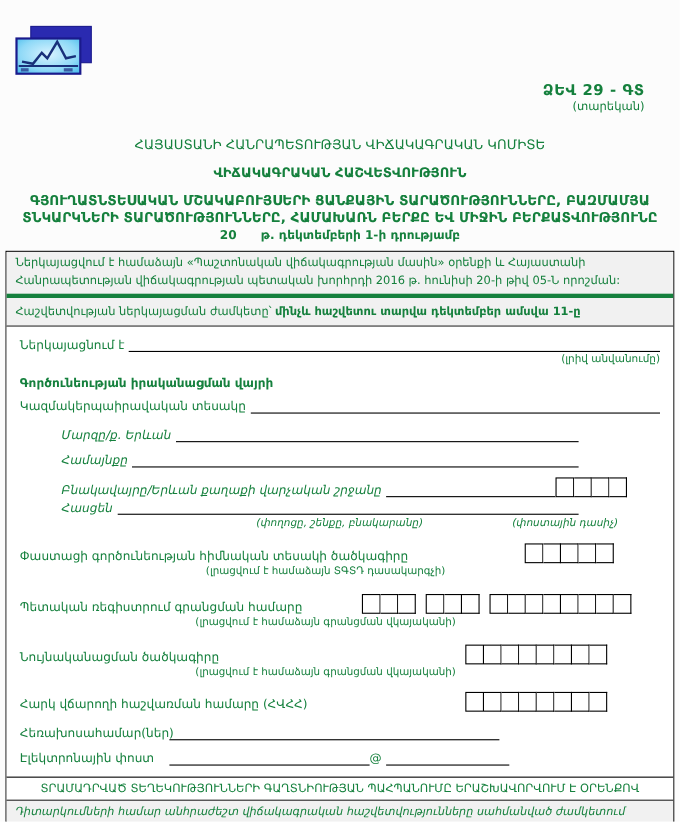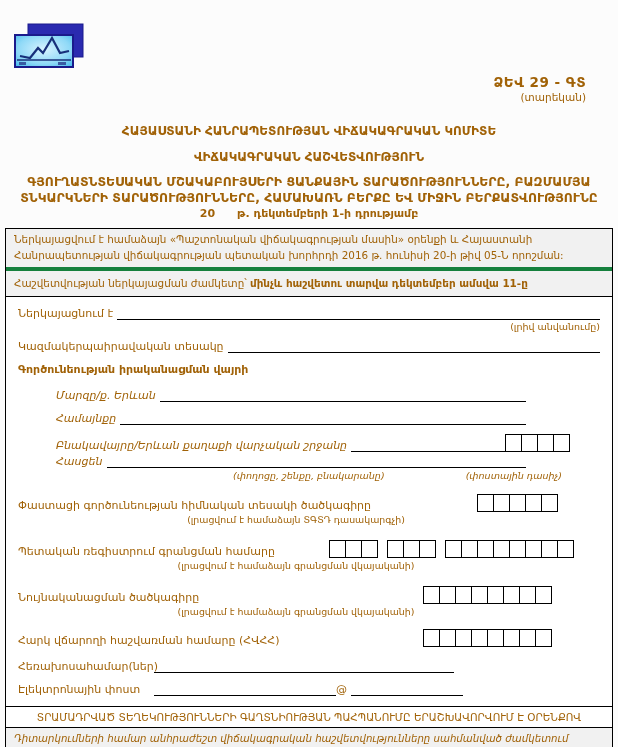--- a/index.html
+++ b/index.html
@@ -1,29 +1,29 @@
 <!DOCTYPE html>
 <html><head>
 <meta charset="utf-8">
 <style>
   html,body { margin:0; padding:0; }
   body { background:#ffffff; }
   .page {
     position:relative; width:618px; height:747px; overflow:hidden;
-    background:#fcfcfc; color:#a16207;
+    background:#fcfcfc; color:#15803d;
     font-family:"DejaVu Sans", sans-serif;
   }
   
   .hdr { position:relative; height:122px; }
   .logo { position:absolute; left:12px; top:22px; }
   .formcode { position:absolute; right:32px; top:74px; text-align:right; }
   .formcode .code { font-size:13.5px; font-weight:bold; letter-spacing:0.5px; }
   .formcode .per { font-size:10.5px; margin-top:1px; }
   
-  .t1 { text-align:center; font-weight:bold; font-size:12px; margin-top:2px; }
+  .t1 { text-align:center; font-weight:normal; font-size:12px; margin-top:2px; }
   .t2 { text-align:center; font-weight:bold; font-size:12px; margin-top:12px; }
   .t3 { text-align:center; font-weight:bold; font-size:12.4px; line-height:15.5px; margin:10px 8px 0; }
   .t4 { text-align:center; font-weight:bold; font-size:11px; margin-top:2px; }
   .yrgap { display:inline-block; width:22px; }
   
   .formbox { margin:8px 5px 0; border:1.5px solid #000; background:#fff; }
   .legalrow { background:#f1f1f1; border-bottom:4px solid #15803d; font-size:10.4px; line-height:1.5; padding:3px 8px 4px; }
   .deadrow  { background:#f1f1f1; border-bottom:1px solid #000; font-size:10.4px; padding:6px 8px 7px; }
   .deadrow b { font-weight:bold; }
   
@@ -89,27 +89,27 @@
     </div>
 
     <div class="main">
 
       <div class="frow">
         <span class="lbl">Ներկայացնում է</span>
         <span class="uline"></span>
       </div>
       <div class="hintc" style="text-align:right;">(լրիվ անվանումը)</div>
 
+      <div class="frow bold" style="margin-top:10px;">
+        <span class="lbl">Գործունեության իրականացման վայրի</span>
+      </div>
+
       <div class="frow" style="margin-top:7px;">
         <span class="lbl">Կազմակերպաիրավական տեսակը</span>
         <span class="uline"></span>
-      </div>
-
-      <div class="frow bold" style="margin-top:10px;">
-        <span class="lbl">Գործունեության իրականացման վայրի</span>
       </div>
 
       <div class="frow ind ital" style="margin-top:12px; width:470px;">
         <span class="lbl">Մարզը/ք. Երևան</span>
         <span class="uline"></span>
       </div>
 
       <div class="frow ind ital" style="margin-top:9px; width:470px;">
         <span class="lbl">Համայնքը</span>
         <span class="uline"></span>

